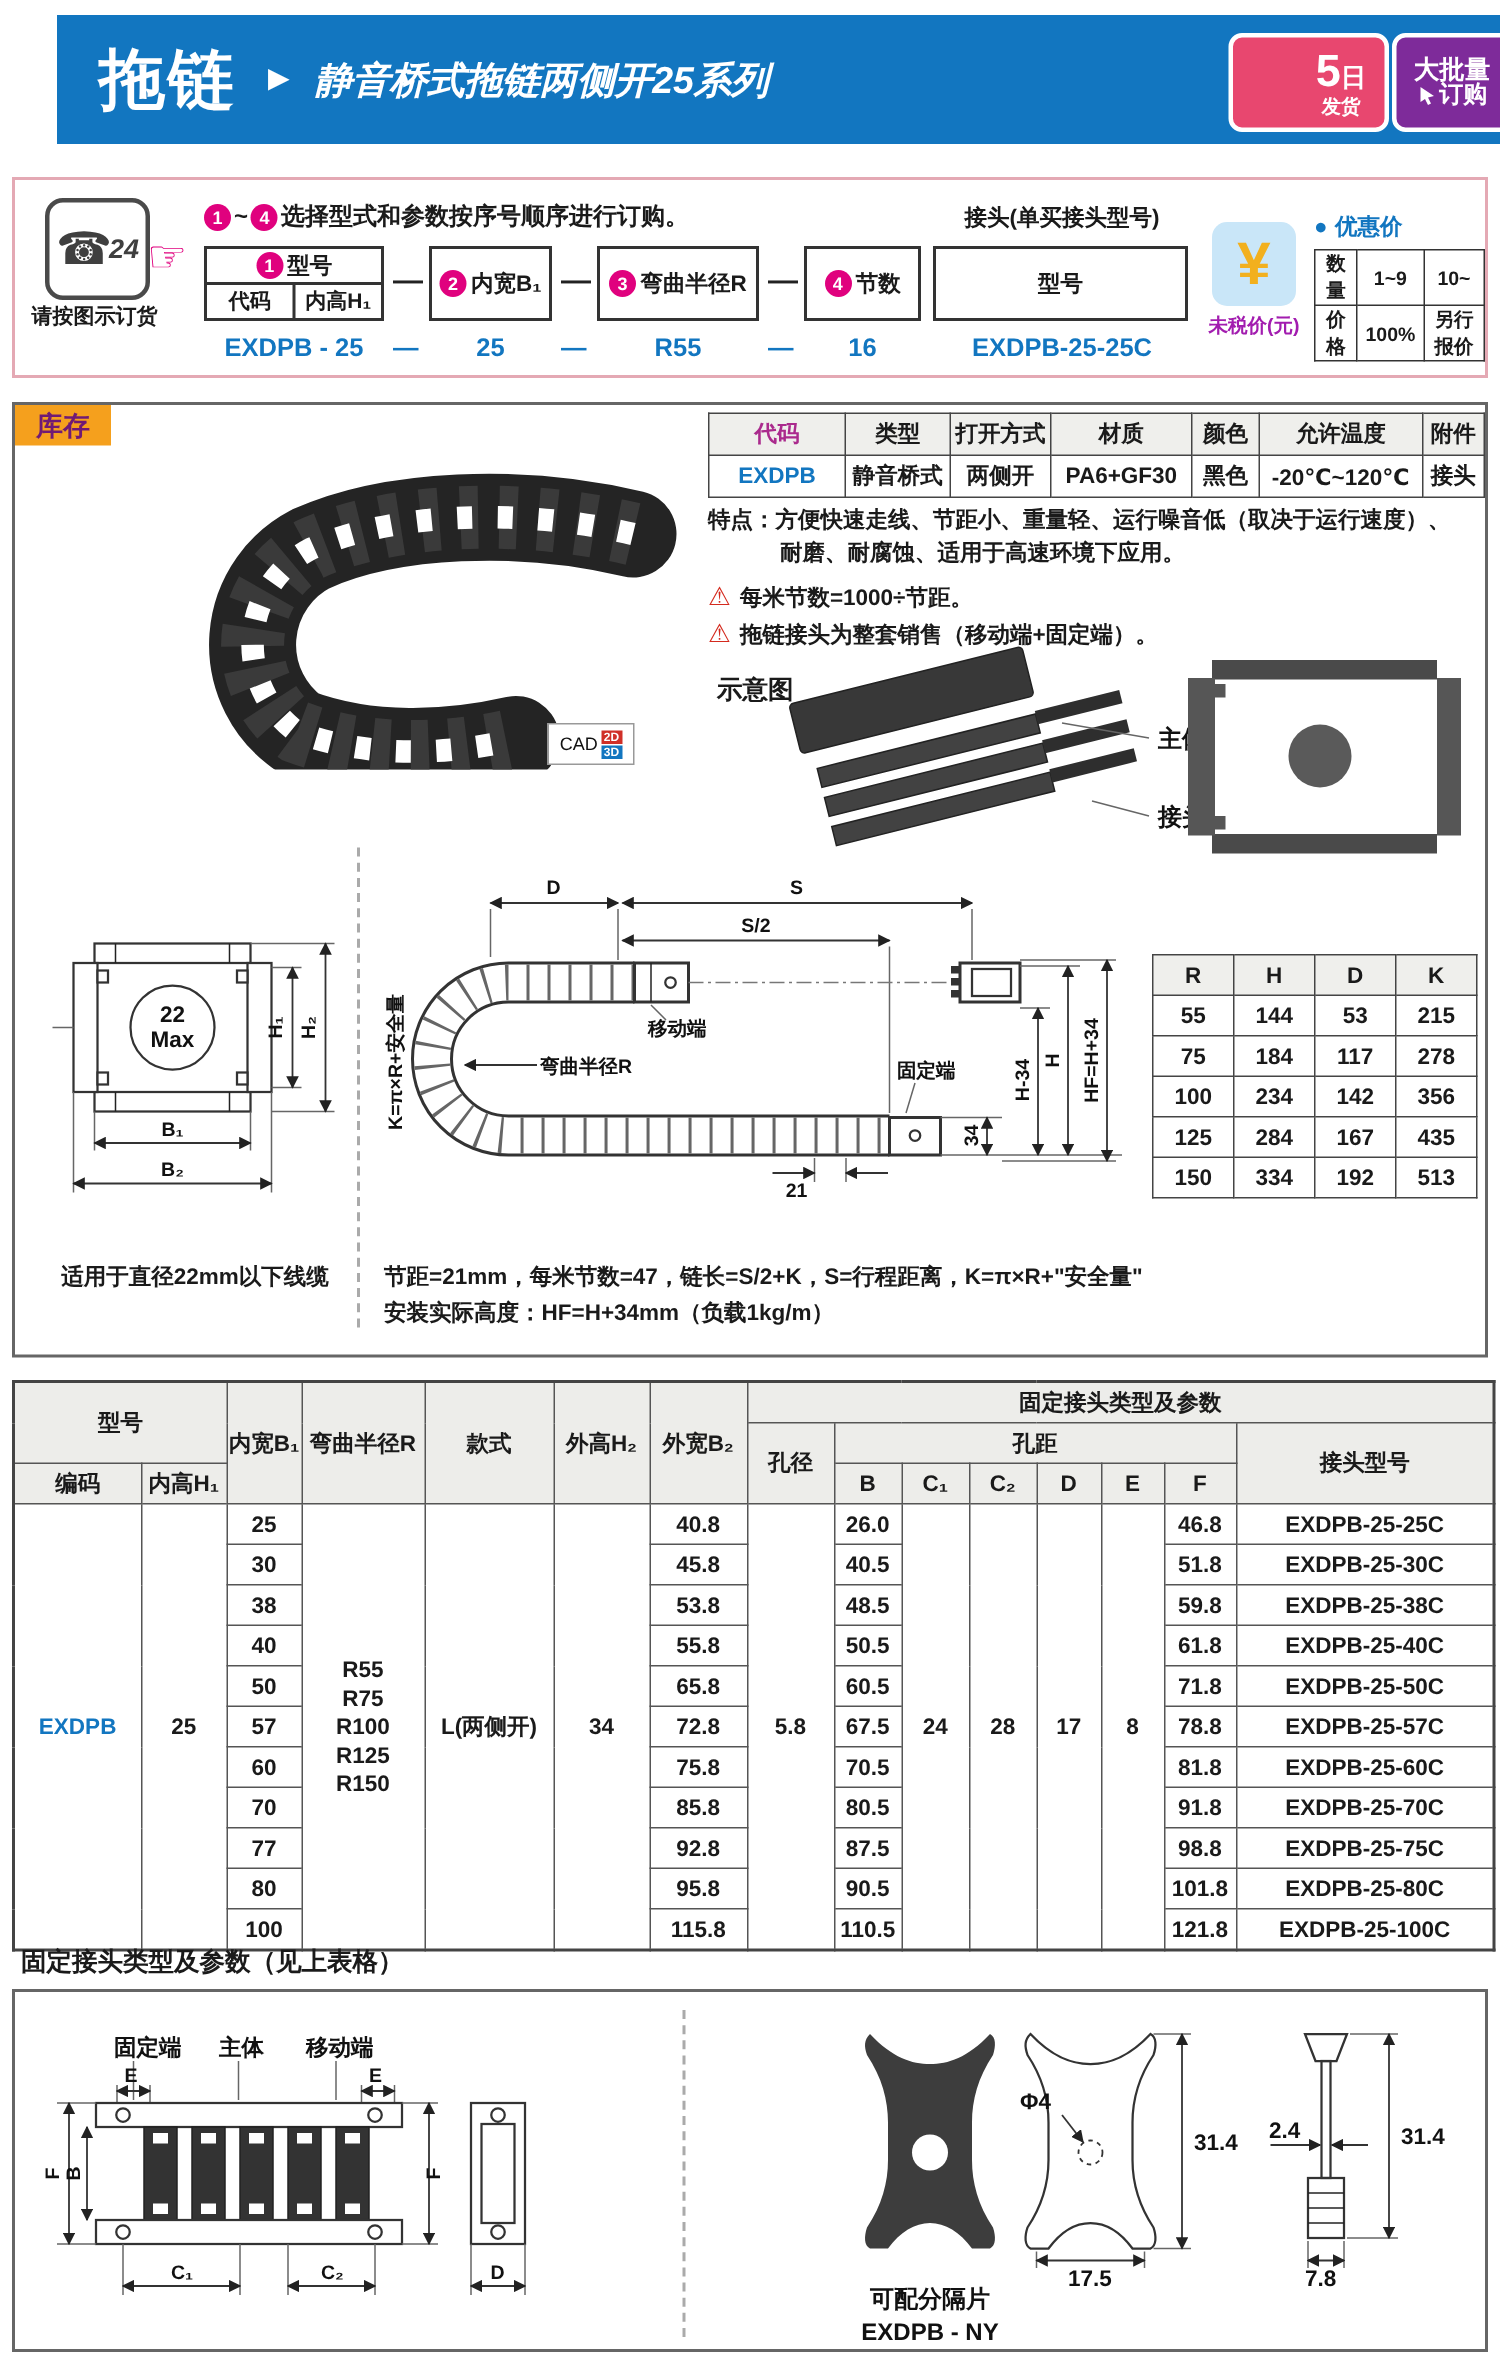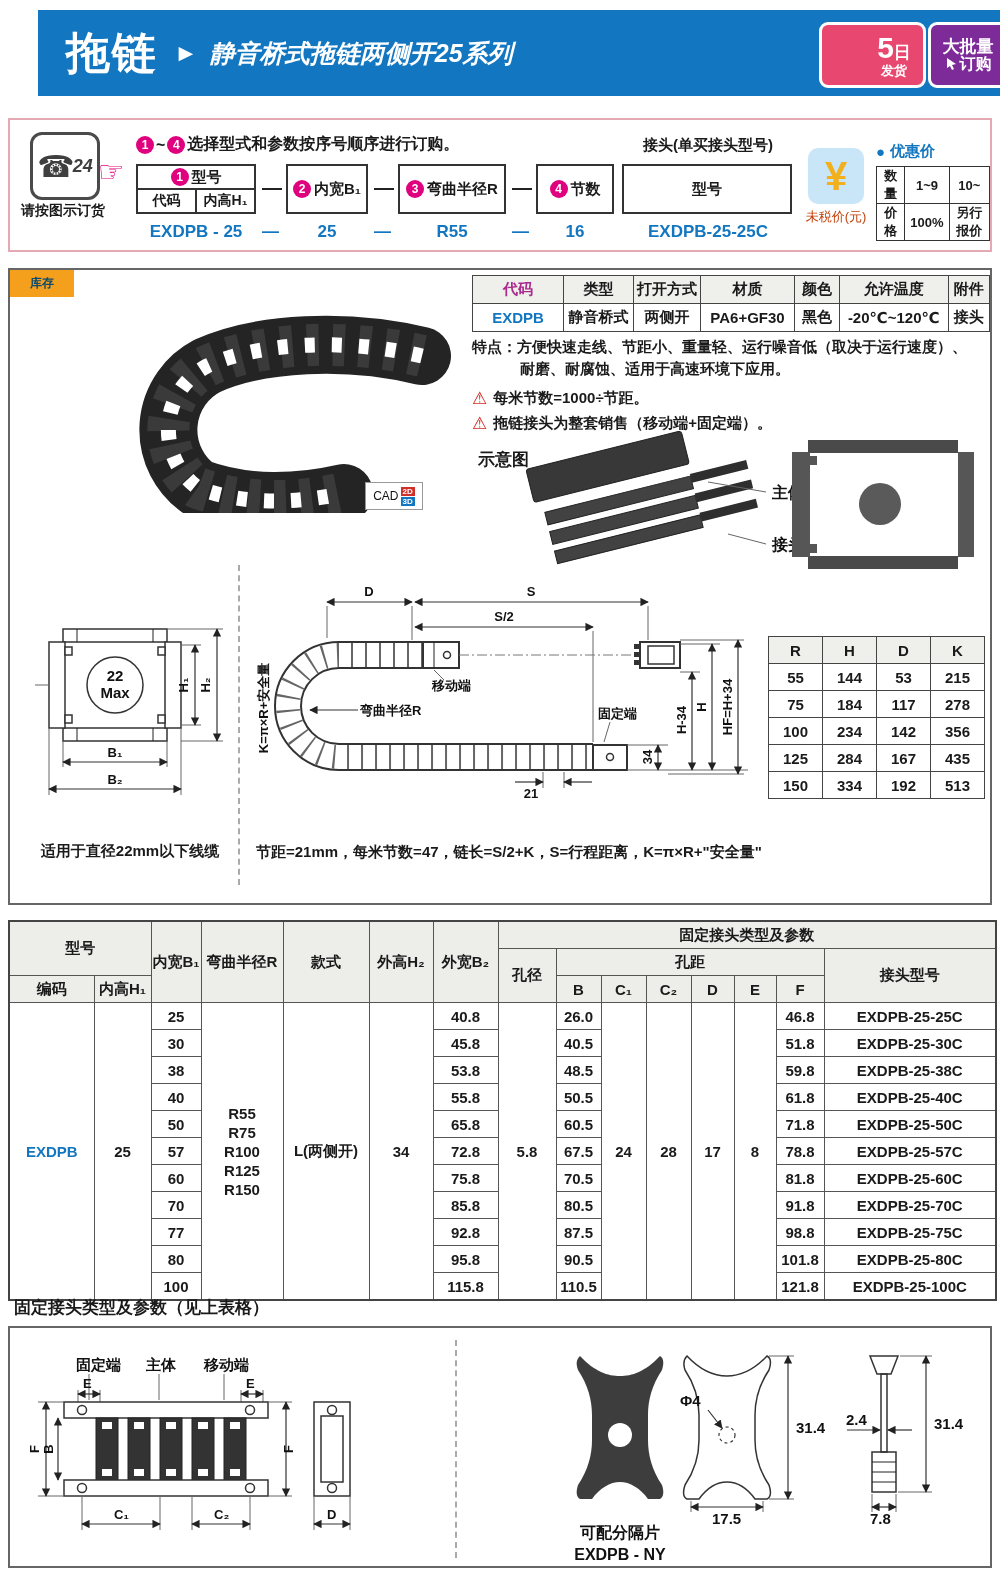--- a/index.html
+++ b/index.html
@@ -35,27 +35,27 @@
   .step-label{display:flex;align-items:center;justify-content:center;gap:3px;font-size:15px;font-weight:bold;height:100%;}
   .s1r1{height:24px;border-bottom:2px solid #333;box-sizing:border-box;display:flex;align-items:center;justify-content:center;gap:3px;font-size:15px;font-weight:bold;}
   .s1r2{height:22px;display:flex;}
   .s1c{flex:1;display:flex;align-items:center;justify-content:center;font-size:14px;font-weight:bold;}
   .s1c+.s1c{border-left:2px solid #333;}
   .dashb{font-size:20px;font-weight:bold;color:#222;}
   .val{color:#1276c0;font-size:17px;font-weight:bold;text-align:center;}
   .jh{font-size:15px;font-weight:bold;text-align:center;}
   .ytile{left:798px;top:28px;width:56px;height:56px;background:#c9e6f8;border-radius:10px;
          display:flex;align-items:center;justify-content:center;font-size:40px;font-weight:900;color:#f2b01e;}
-  .ycap{left:786px;top:88px;width:80px;text-align:center;font-size:13px;font-weight:normal;color:#c2410c;}
+  .ycap{left:786px;top:88px;width:80px;text-align:center;font-size:13px;font-weight:bold;color:#a21caf;}
   .promo{left:866px;top:22px;font-size:15px;font-weight:bold;color:#1276c0;display:flex;align-items:center;gap:5px;}
   .ptab{left:866px;top:46px;border-collapse:collapse;}
   .ptab td{border:1.5px solid #333;font-size:13px;font-weight:bold;text-align:center;height:21px;padding:0 4px;}
   
   .panel{left:8px;top:268px;width:984px;height:637px;border:2px solid #666;box-sizing:border-box;}
-  .stockb{left:0;top:0;width:64px;height:27px;background:#f5a01d;color:#0c4a6e;font-size:12px;font-weight:bold;
+  .stockb{left:0;top:0;width:64px;height:27px;background:#f5a01d;color:#701a75;font-size:18px;font-weight:bold;
           display:flex;align-items:center;justify-content:center;}
   .cadb{left:355px;top:212px;width:56px;height:26px;border:1px solid #999;background:#fff;display:flex;align-items:center;justify-content:center;gap:2px;}
   .cadt{font-size:12px;font-weight:normal;color:#111;}
   .cadcol{display:flex;flex-direction:column;gap:1px;}
   .cad2{background:#d03028;color:#fff;font-size:8px;font-weight:bold;padding:0 2px;}
   .cad3{background:#1276c0;color:#fff;font-size:8px;font-weight:bold;padding:0 2px;}
   .spec{left:462px;top:5px;border-collapse:collapse;}
   .spec td{border:1.5px solid #444;text-align:center;font-size:15px;font-weight:bold;height:27px;padding:0 2px;}
   .spec .hrow td{background:#efefec;}
   .magenta{color:#aa2a8d;}
@@ -421,20 +421,21 @@
             <td>150</td>
             <td>334</td>
             <td>192</td>
             <td>513</td>
           </tr>
     </tbody>
       </table>
 
     <div class="abs notes" style="left:246px;top:570px;width:560px;">
       <div>节距=21mm，每米节数=47，链长=S/2+K，S=行程距离，K=π×R+"安全量"</div>
+      <div>安装实际高度：HF=H+34mm（负载1kg/m）</div>
     </div>
   </div>
 
   <table class="mt abs">
     <colgroup>
       <col style="width:85px">
         <col style="width:57px">
         <col style="width:50px">
         <col style="width:82px">
       <col style="width:86px">

